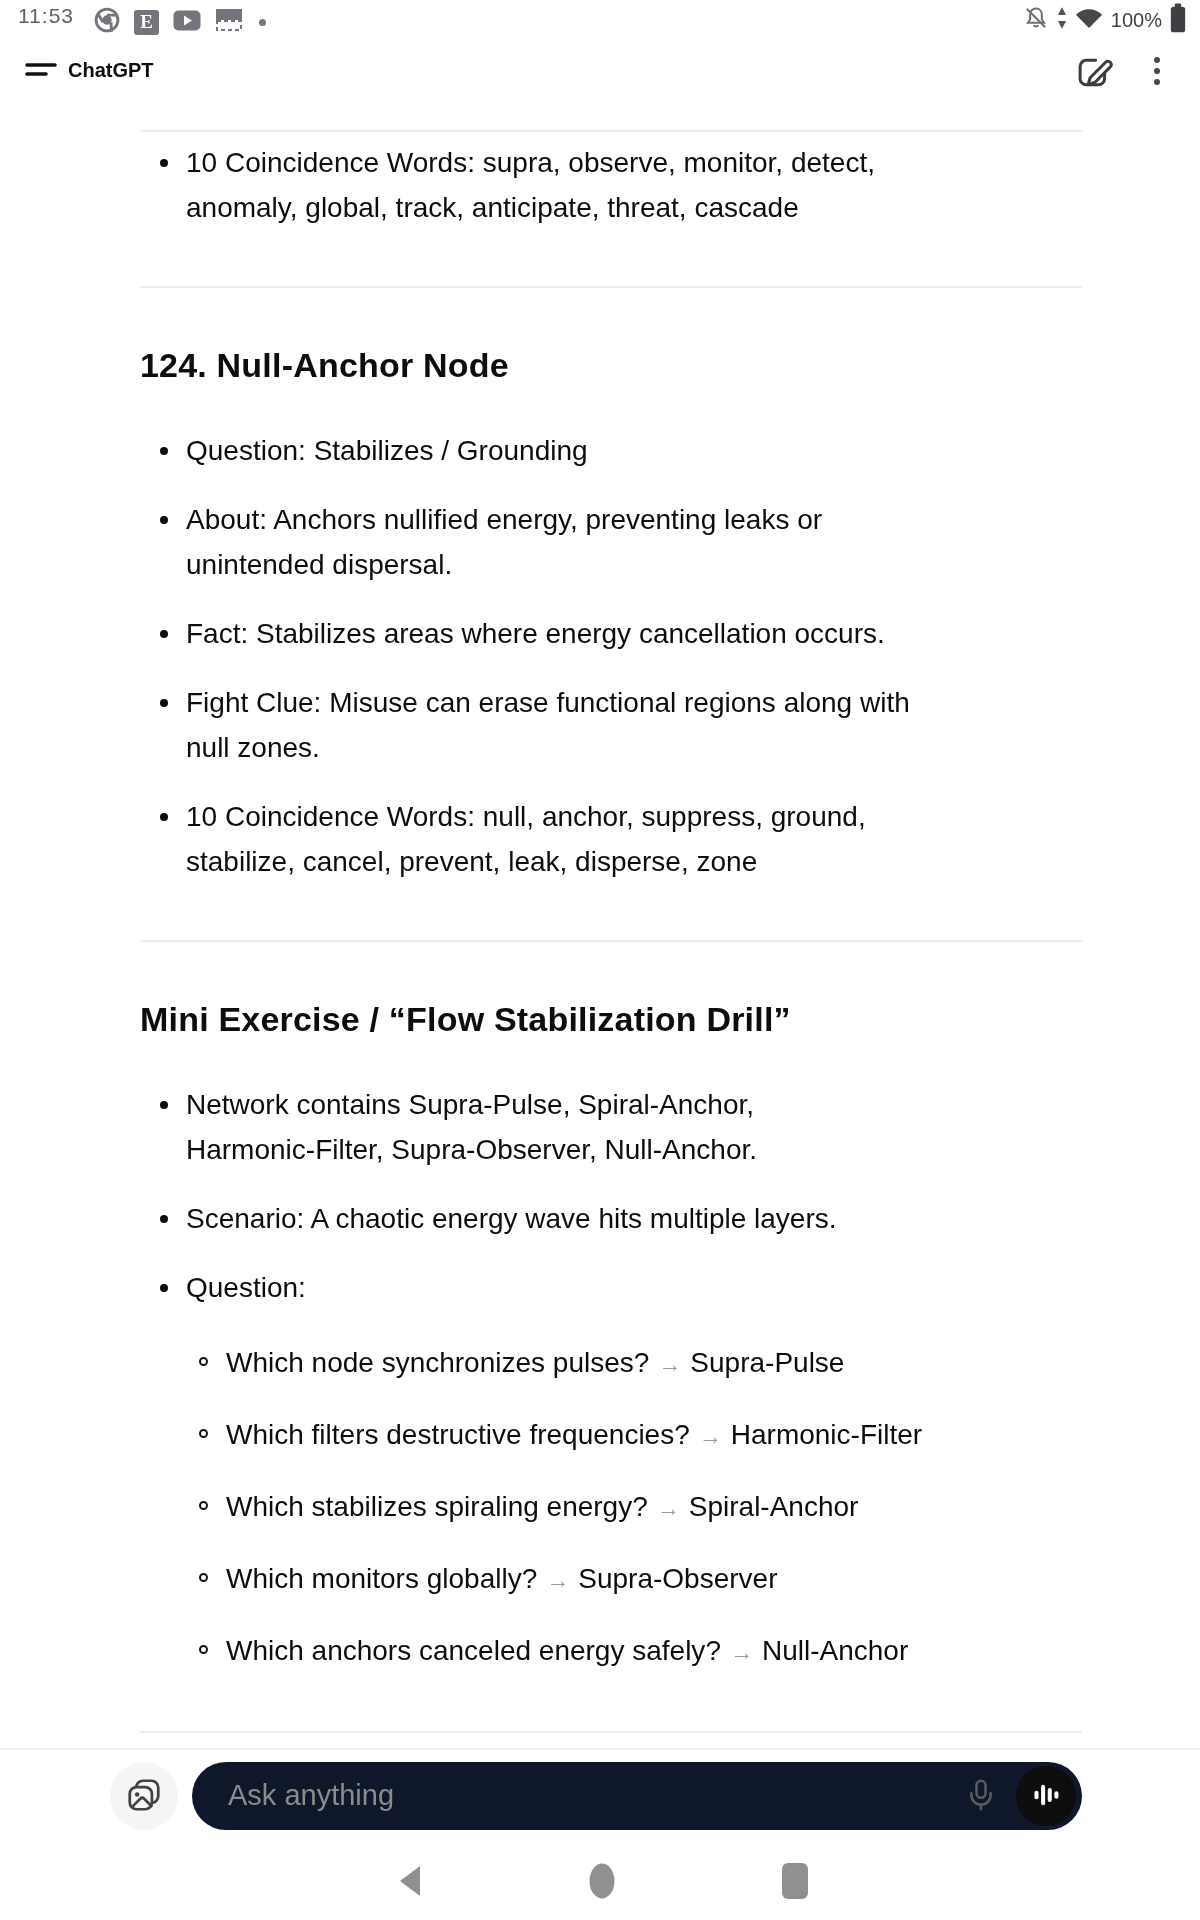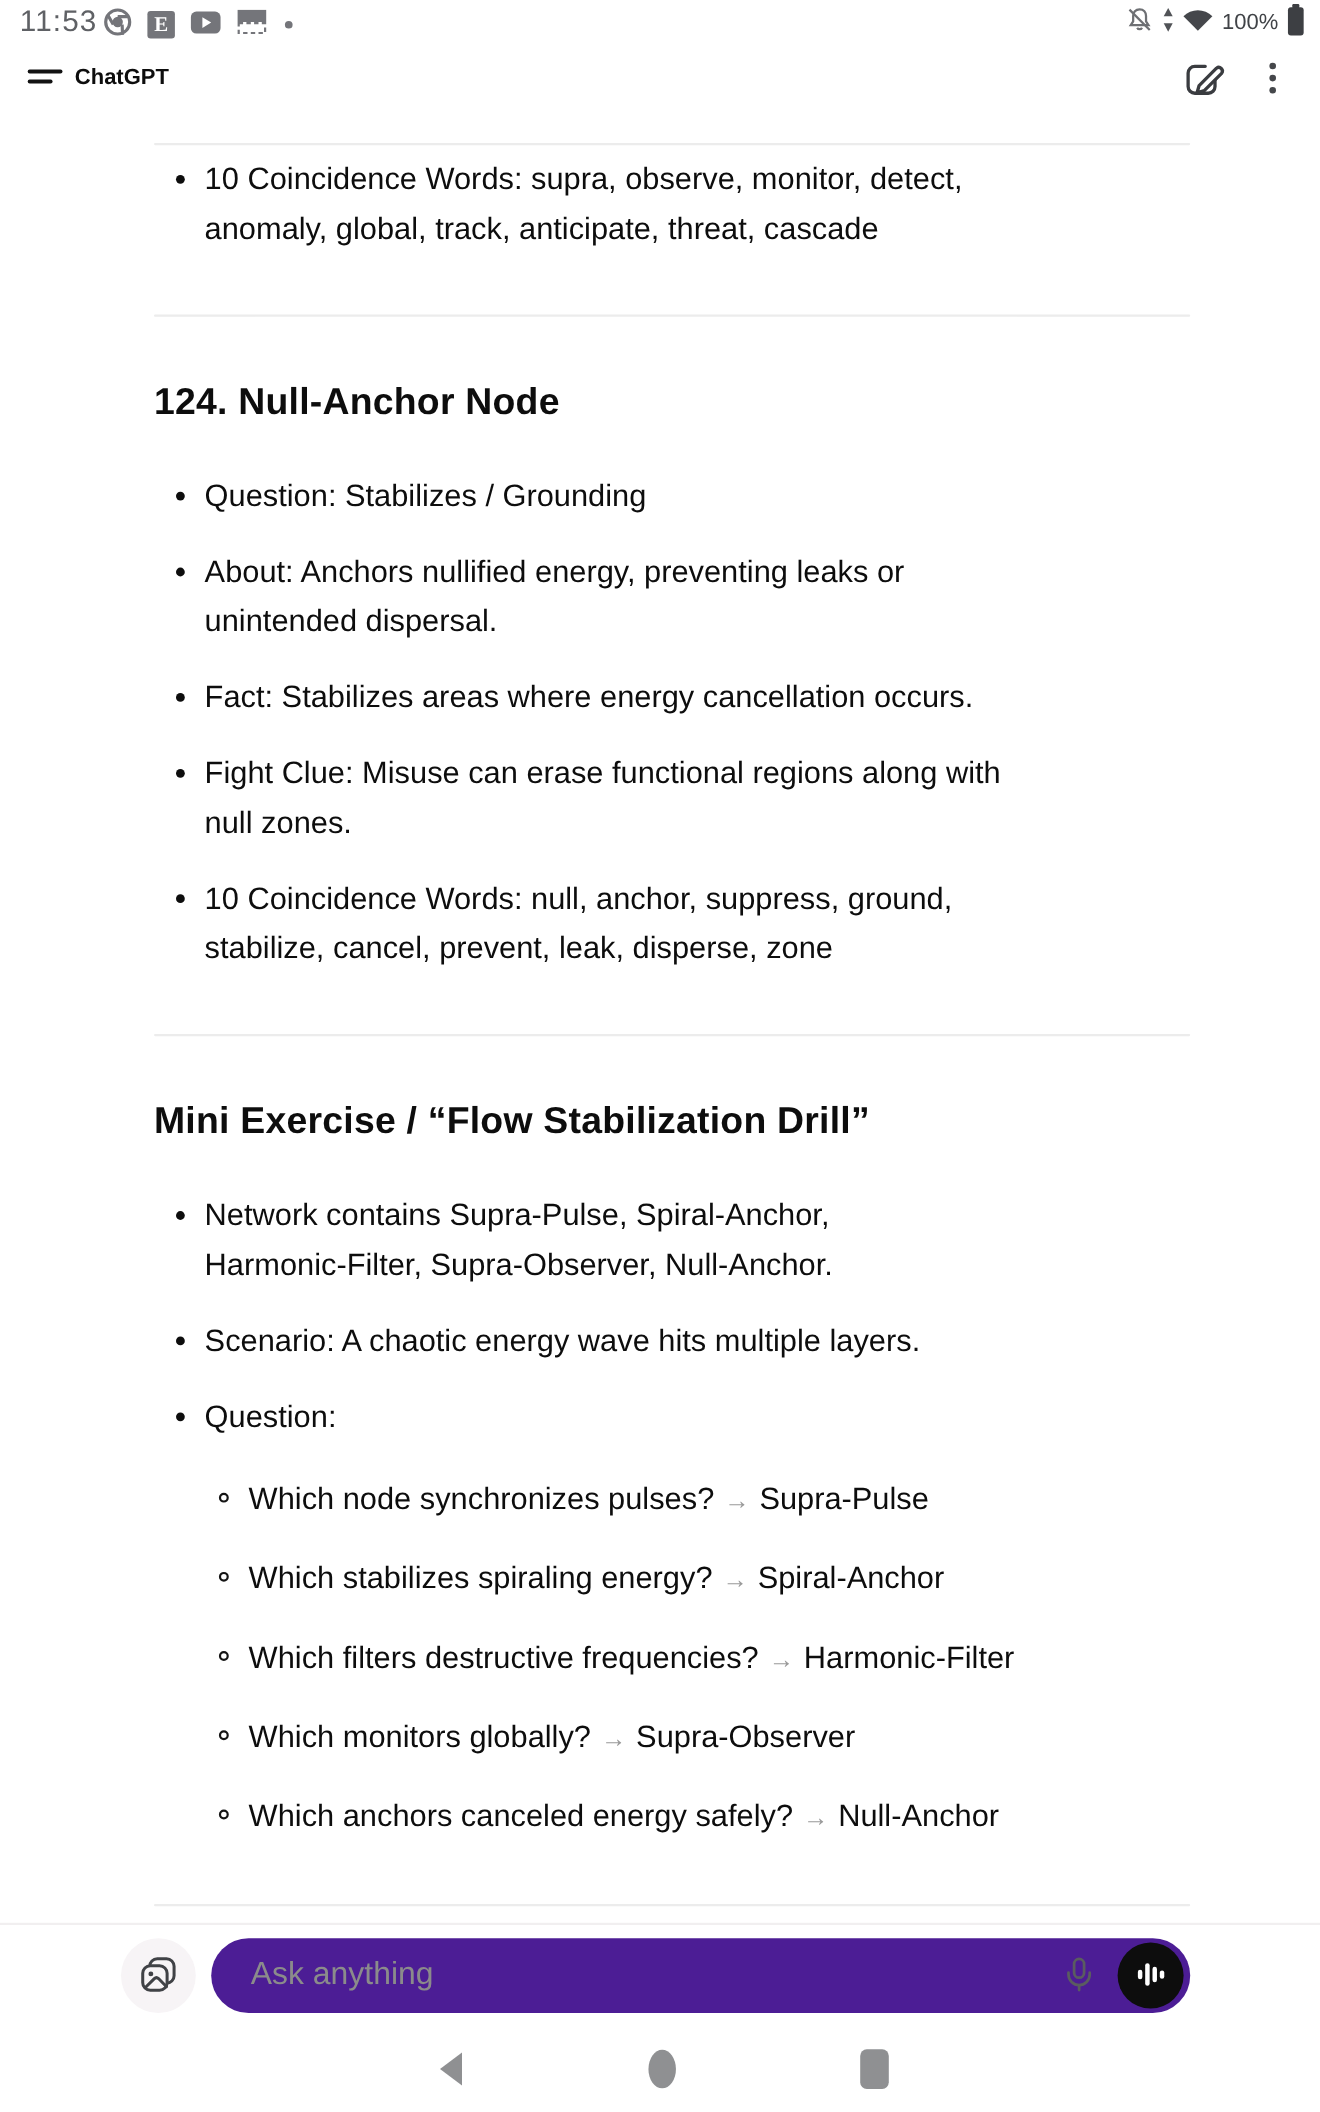--- a/index.html
+++ b/index.html
@@ -6,21 +6,21 @@
   html,body { margin:0; padding:0; }
   body {
     width:1200px; height:1920px; background:#ffffff;
     font-family:"Liberation Sans", sans-serif; color:#0d0d0d;
     position:relative; overflow:hidden;
   }
   .screen { position:absolute; inset:0; }
 
   
   .status-bar { position:absolute; top:0; left:0; right:0; height:38px; }
-  .sb-time { position:absolute; left:18px; top:4px; font-size:27px; color:#5f6165; letter-spacing:1px; }
+  .sb-time { position:absolute; left:18px; top:4px; font-size:21px; color:#5f6165; letter-spacing:1px; }
   .sb-left { position:absolute; left:94px; top:7px; display:flex; align-items:center; gap:14px; }
   .sb-right { position:absolute; right:14px; top:5px; display:flex; align-items:center; gap:8px; height:30px; }
   .e-badge {
     width:25px; height:25px; background:#74757a; color:#fff; border-radius:3px;
     font-family:"Liberation Serif", serif; font-size:19px; font-weight:700;
     display:flex; align-items:center; justify-content:center;
   }
   .sb-batt-label { font-size:20px; color:#404347; }
   .notif-dot { width:7px; height:7px; border-radius:50%; background:#74757a; margin-left:2px; }
 
@@ -52,21 +52,21 @@
     border:2.5px solid #141414; background:transparent; }
   .t-line { display:block; white-space:nowrap; }
   .seg-b { font-weight:400; }
   .seg-arrow { color:#9a9a9a; font-size:23px; padding:0 9px; }
 
   
   .composer-sep { position:absolute; top:1748px; left:0; width:100%; height:2px; background:#f1eff0; }
   .attach-btn { position:absolute; left:110px; top:1762px; width:68px; height:68px; border-radius:50%;
     background:#f7f4f6; border:none; cursor:pointer; display:flex; align-items:center; justify-content:center; }
   .input-pill { position:absolute; left:192px; top:1762px; width:890px; height:68px; border-radius:34px;
-    background:#4c1d95; }
+    background:#0f172a; }
   .pill-placeholder { position:absolute; left:36px; top:17px; font-size:29px; color:#8b8b8b; }
   .mic-btn { position:absolute; right:84px; top:14px; width:40px; height:40px; background:none; border:none; cursor:pointer; }
   .voice-btn { position:absolute; right:6px; top:4px; width:60px; height:60px; border-radius:50%;
     background:#0d0d0d; border:none; cursor:pointer; display:flex; align-items:center; justify-content:center; }
 
   
   .nav-bar { position:absolute; left:0; bottom:0; width:100%; height:75px; background:#ffffff; }
   .nav-btn { position:absolute; top:2px; width:82px; height:70px; background:none; border:none; cursor:pointer;
     display:flex; align-items:center; justify-content:center; }
   .nav-back { left:369px; }
@@ -208,25 +208,25 @@
         <li>
           <span class="bullet-dot"></span>
           <span class="t-line"><span>Question:</span></span>
           <ul class="sublist">
             <li>
               <span class="bullet-circle"></span>
               <span class="t-line"><span>Which node </span><span class="seg-b">synchronizes pulses</span><span>?</span><span class="seg-arrow">→</span><span>Supra-Pulse</span></span>
             </li>
             <li>
               <span class="bullet-circle"></span>
+              <span class="t-line"><span>Which </span><span class="seg-b">filters destructive frequencies</span><span>?</span><span class="seg-arrow">→</span><span>Harmonic-Filter</span></span>
+            </li>
+            <li>
+              <span class="bullet-circle"></span>
               <span class="t-line"><span>Which </span><span class="seg-b">stabilizes spiraling energy</span><span>?</span><span class="seg-arrow">→</span><span>Spiral-Anchor</span></span>
-            </li>
-            <li>
-              <span class="bullet-circle"></span>
-              <span class="t-line"><span>Which </span><span class="seg-b">filters destructive frequencies</span><span>?</span><span class="seg-arrow">→</span><span>Harmonic-Filter</span></span>
             </li>
             <li>
               <span class="bullet-circle"></span>
               <span class="t-line"><span>Which </span><span class="seg-b">monitors globally</span><span>?</span><span class="seg-arrow">→</span><span>Supra-Observer</span></span>
             </li>
             <li>
               <span class="bullet-circle"></span>
               <span class="t-line"><span>Which </span><span class="seg-b">anchors canceled energy safely</span><span>?</span><span class="seg-arrow">→</span><span>Null-Anchor</span></span>
             </li>
           </ul>

